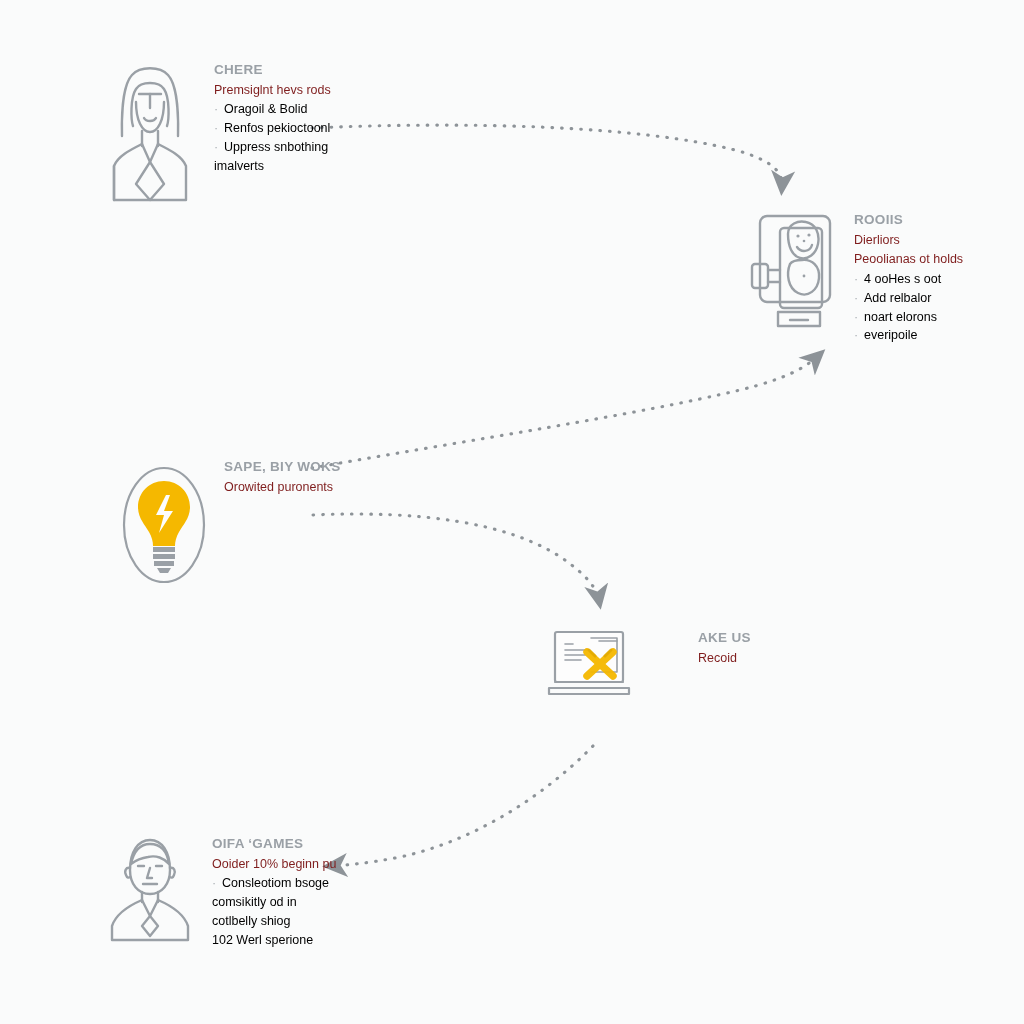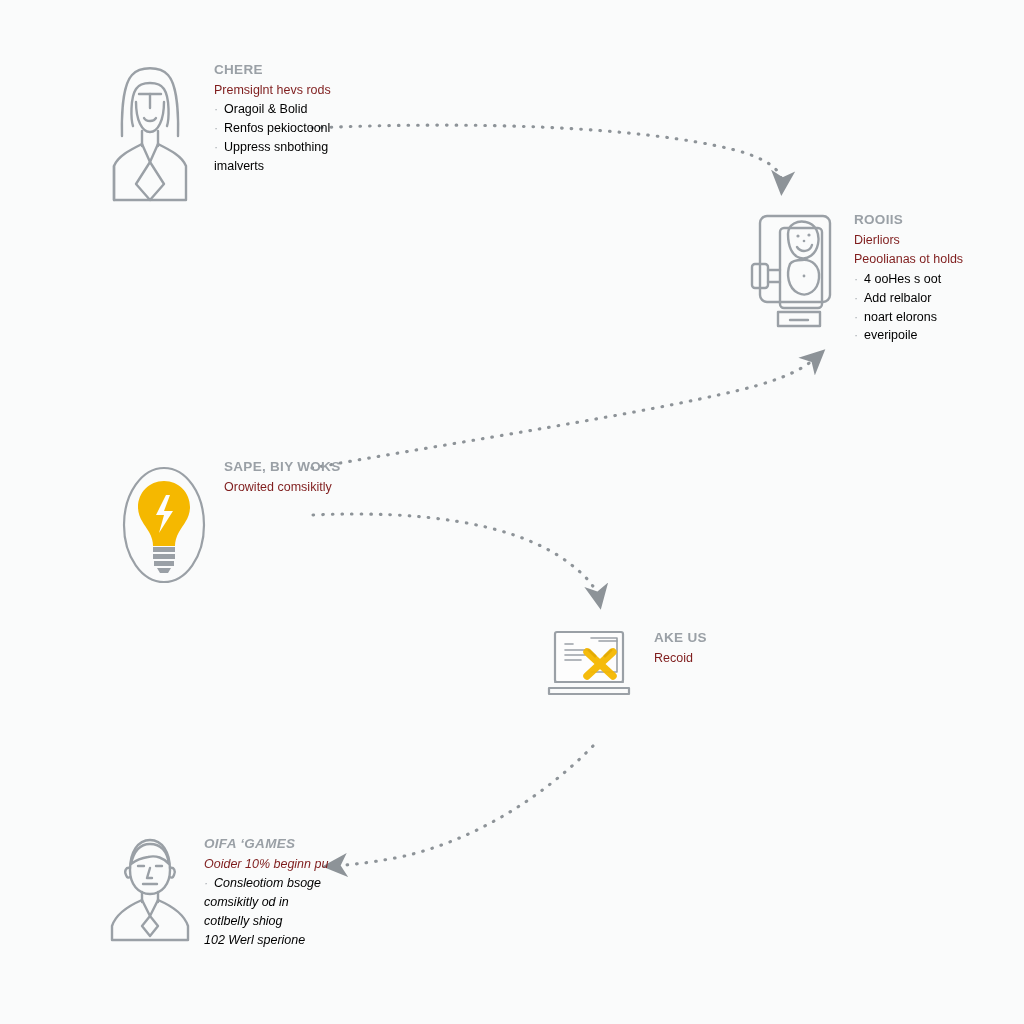--- a/index.html
+++ b/index.html
@@ -100,25 +100,25 @@
   
   #node-stakeholder { left: 100px; top: 58px;  width: 300px; }
   #node-stakeholder .node-text { margin-left: 14px; }
 
   #node-review      { left: 746px; top: 208px; width: 280px; }
   #node-review .node-text { margin-left: 12px; }
 
   #node-idea        { left: 116px; top: 455px; width: 300px; }
   #node-idea .node-text { margin-left: 12px; }
 
-  #node-build       { left: 543px; top: 626px; width: 300px; }
+  #node-build       { left: 543px; top: 626px; width: 300px; gap: 44px; }
   #node-build .node-text { margin-left: 16px; }
 
   #node-outcome     { left: 104px; top: 832px; width: 300px; }
-  #node-outcome .node-text { margin-left: 8px; font-style: italic; }
+  #node-outcome .node-text { margin-left: 16px; }
 </style>
 </head>
 <body style="background: rgb(250, 251, 251);">
 
 <div id="canvas">
 
   <svg id="connectors" viewBox="0 0 1024 1024">
     <defs>
       <marker id="arrowhead" markerWidth="9" markerHeight="9" refX="5" refY="4.5" orient="auto" markerUnits="strokeWidth">
         <path d="M0,0.6 L8.2,4.5 L0,8.4 L2.2,4.5 Z" fill="#8d9398"></path>
@@ -224,21 +224,21 @@
         <path d="M50,40 L40,60 L48,60 L43,78 L57,56 L48,56 L54,40 Z" fill="#fdfdfd" stroke="none"></path>
 
         <rect x="37" y="92" width="22" height="5" fill="#9aa0a6"></rect>
         <rect x="37" y="99" width="22" height="5" fill="#9aa0a6"></rect>
         <rect x="38" y="106" width="20" height="5" fill="#9aa0a6"></rect>
         <path d="M41,113 L55,113 L52,118 L44,118 Z" fill="#9aa0a6"></path>
       </svg>
     </div>
     <div class="node-text">
       <p class="node-title">SAPE, BIY WOKS</p>
-      <p class="node-sub">Orowited comsikitly</p>
+      <p class="node-sub">Orowited puronents</p>
     </div>
   </div>
 
   <div class="node" id="node-build">
     <div class="node-icon">
       <svg width="95" height="82" viewBox="0 0 95 82">
         <g fill="none" stroke="#9aa0a6" stroke-width="2.2" stroke-linejoin="round" stroke-linecap="round">
 
           <rect x="12" y="6" width="68" height="50" rx="2" fill="#fdfdfd"></rect>
 

